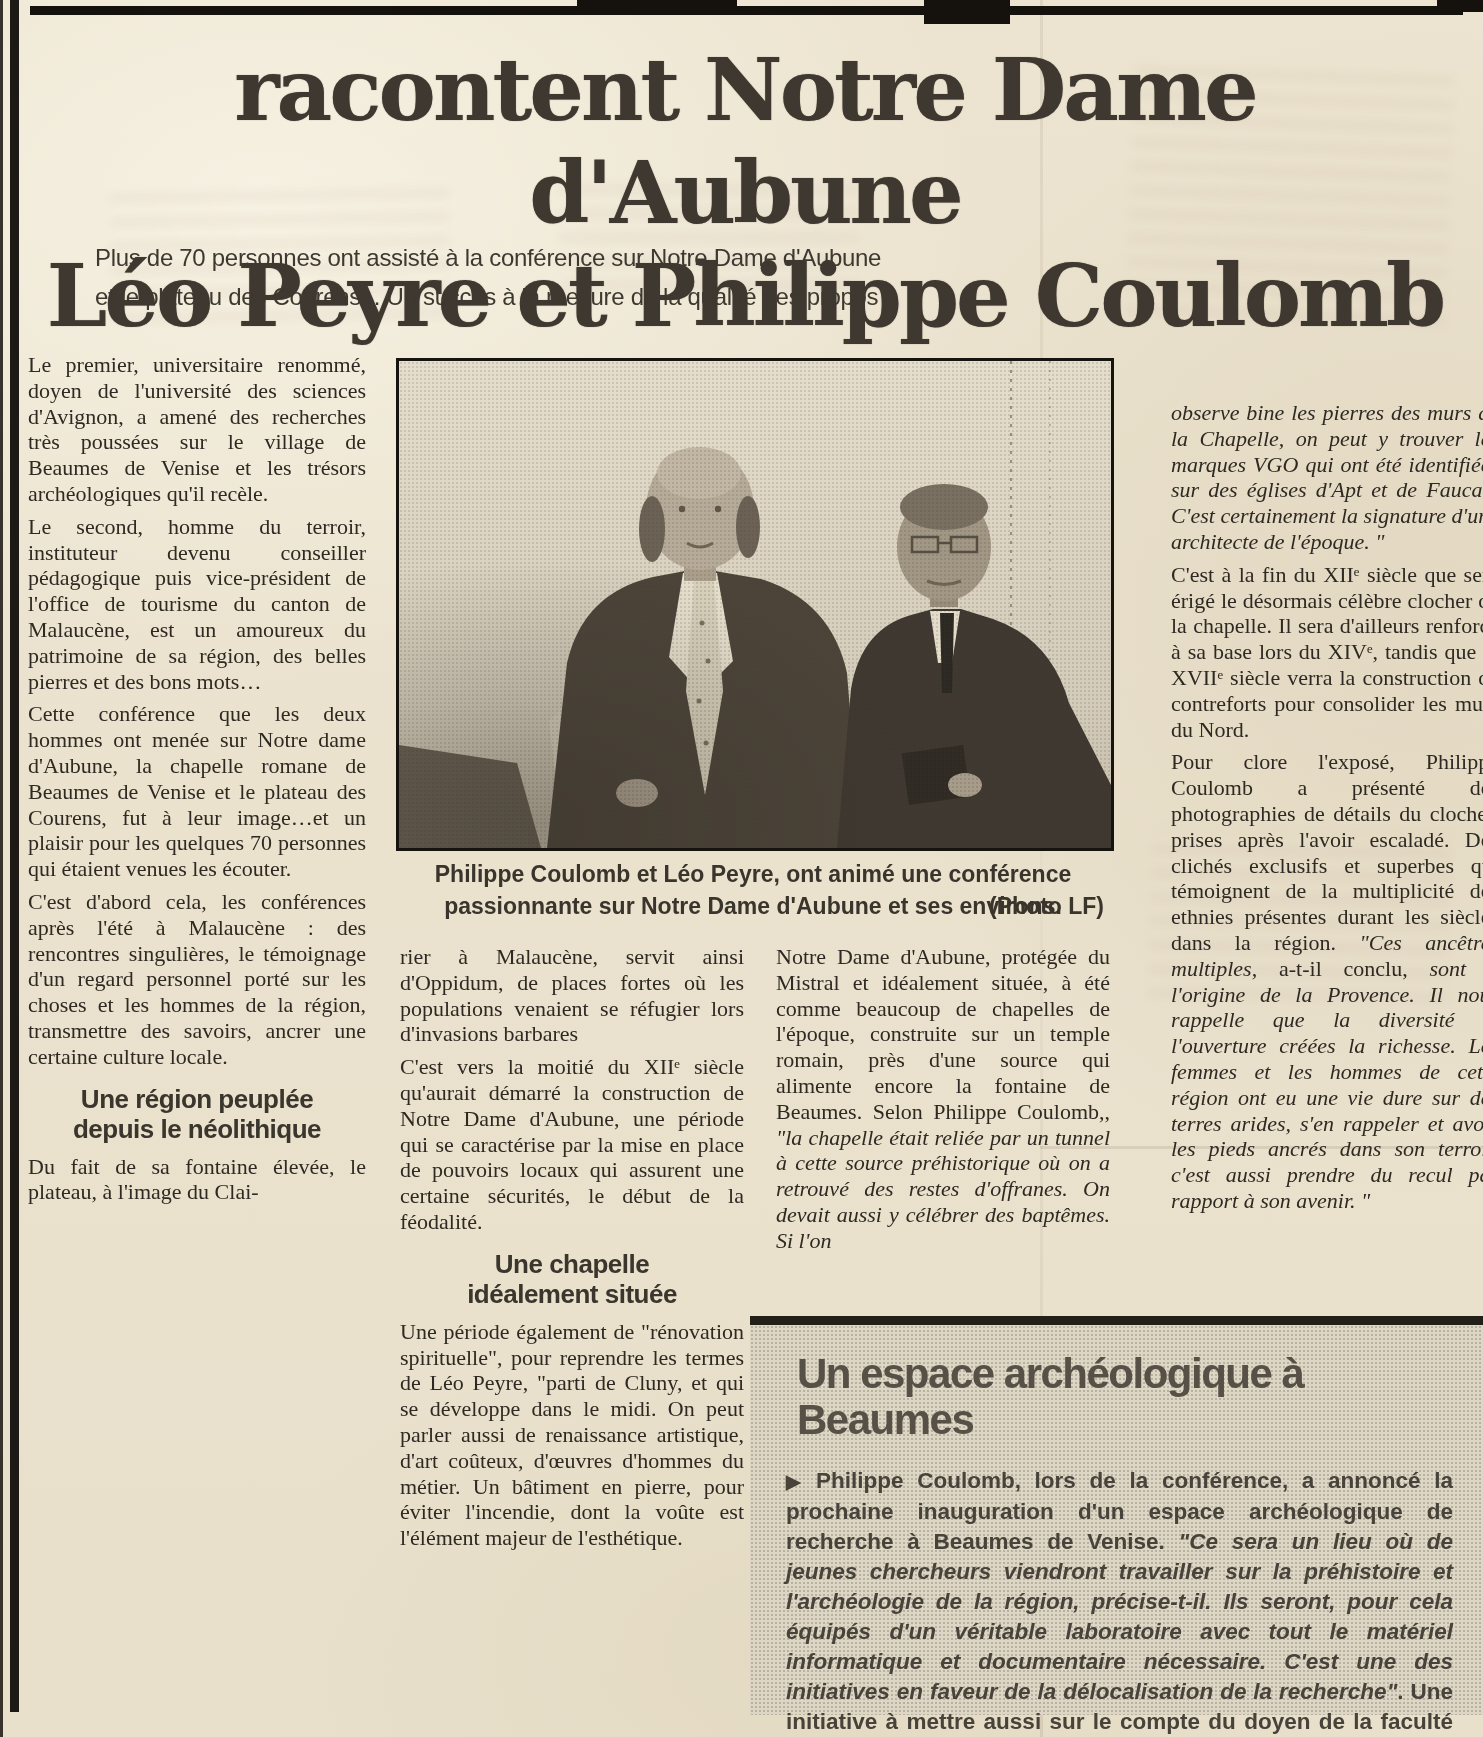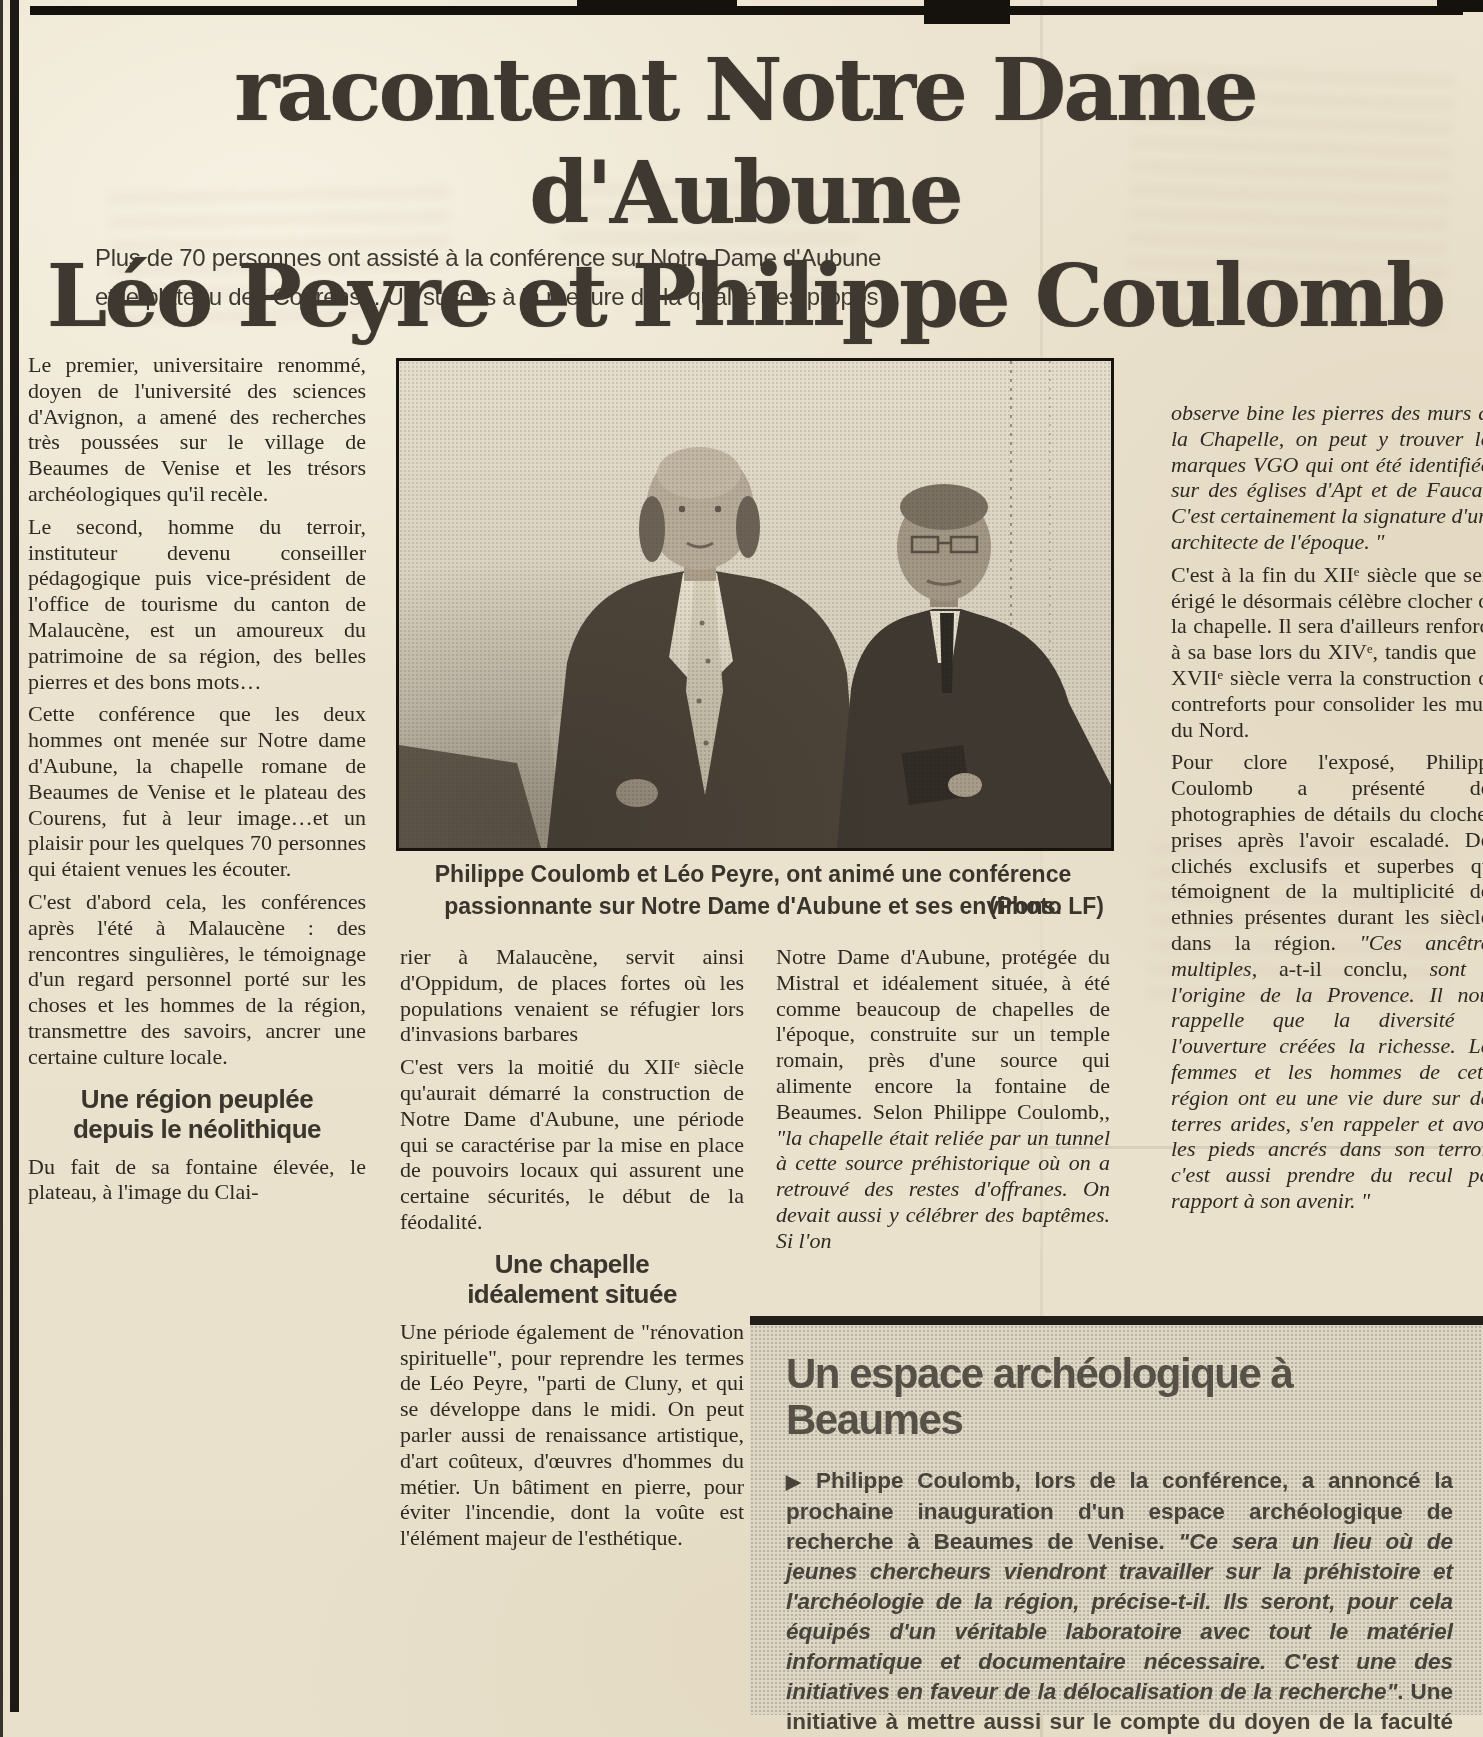--- a/index.html
+++ b/index.html
@@ -59,21 +59,21 @@
   
   .box{
     position:absolute;left:750px;top:1316px;width:733px;height:399px;box-sizing:border-box;
     border-top:9px solid #221e18;
     background-color:#ddd6c5;
     background-image:radial-gradient(rgba(125,114,96,.38) 1px, rgba(0,0,0,0) 1.4px);
     background-size:4px 4px;
     padding:20px 30px 0 36px;
   }
   .box-title{
-    margin:6px 0 14px 0;
+    margin:6px 0 14px 11px;
     font-family:"Liberation Sans", sans-serif;font-weight:bold;
     font-size:42px;line-height:46px;color:#565047;letter-spacing:-1.5px;
   }
   .box-body{
     font-family:"Liberation Sans", sans-serif;font-weight:bold;
     font-size:22.5px;line-height:30px;color:#47423a;text-align:justify;
   }
   .box-body em{font-style:italic;}
   .box-body .arrow{font-size:19px;margin-right:8px;}
 </style>

